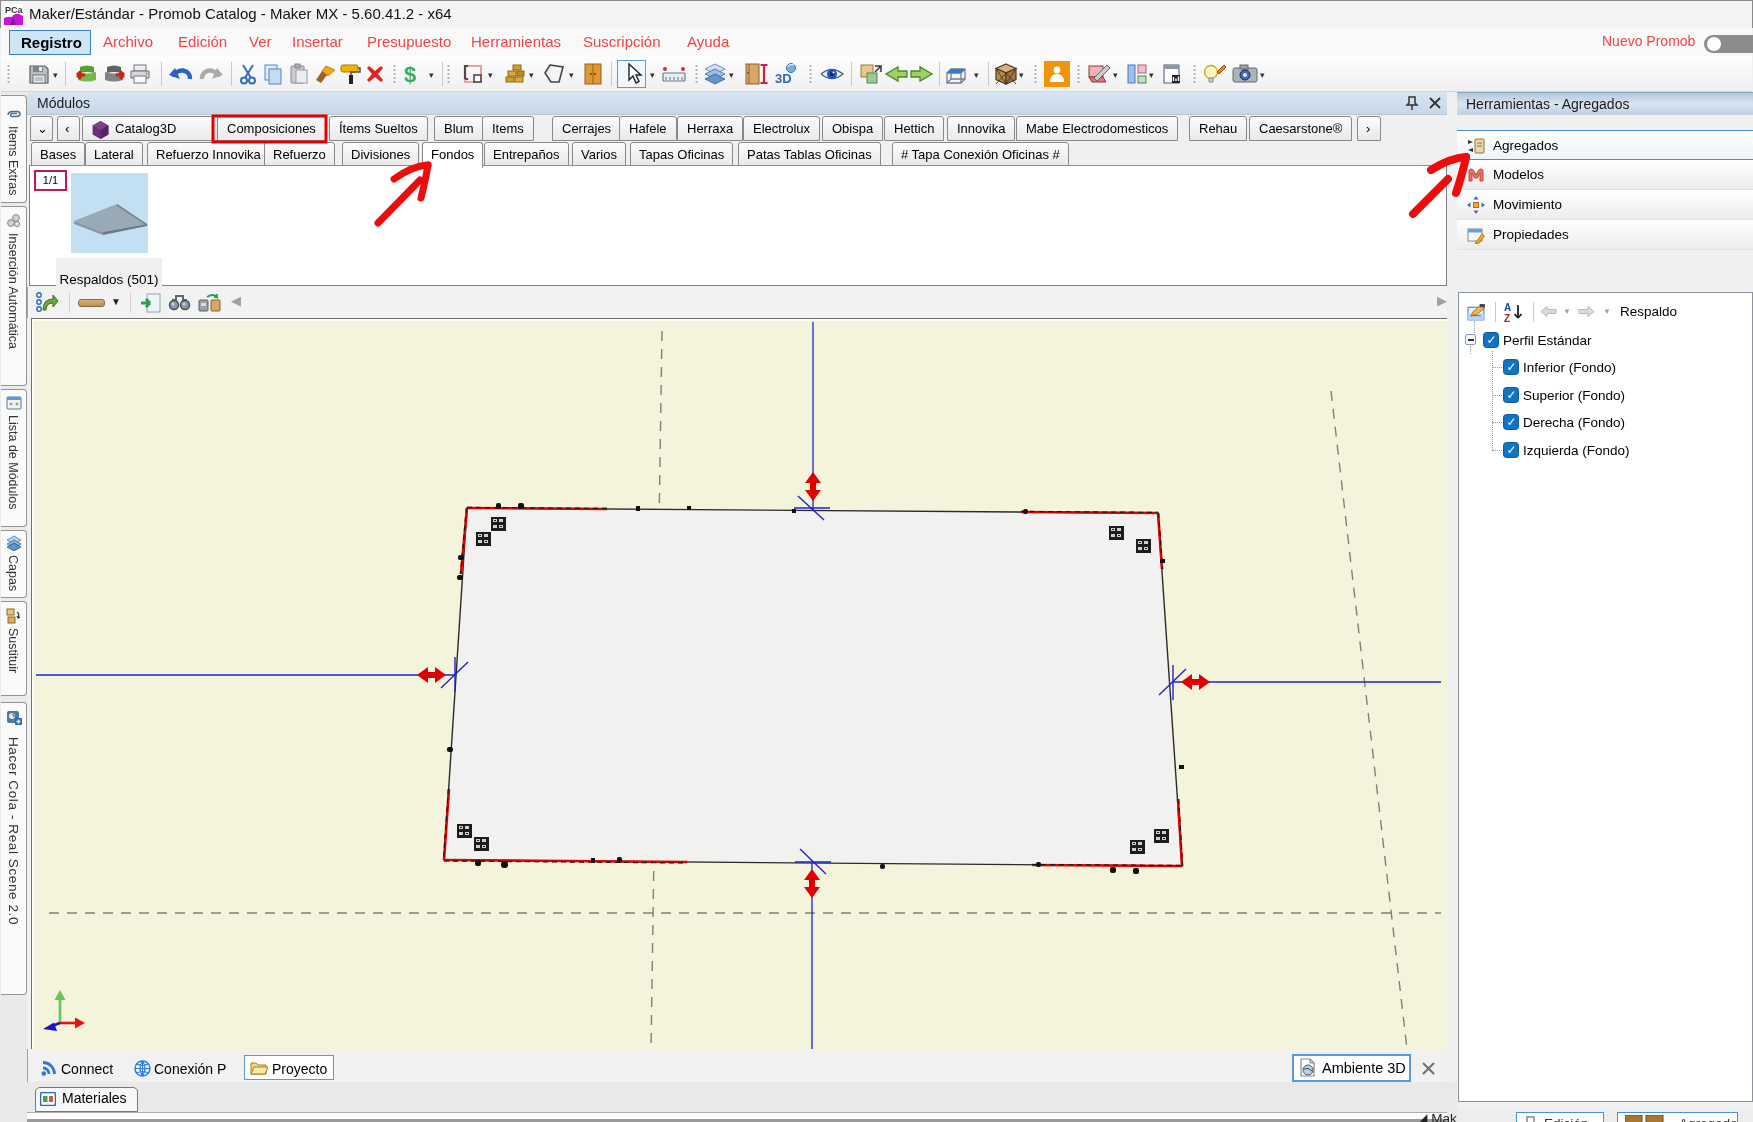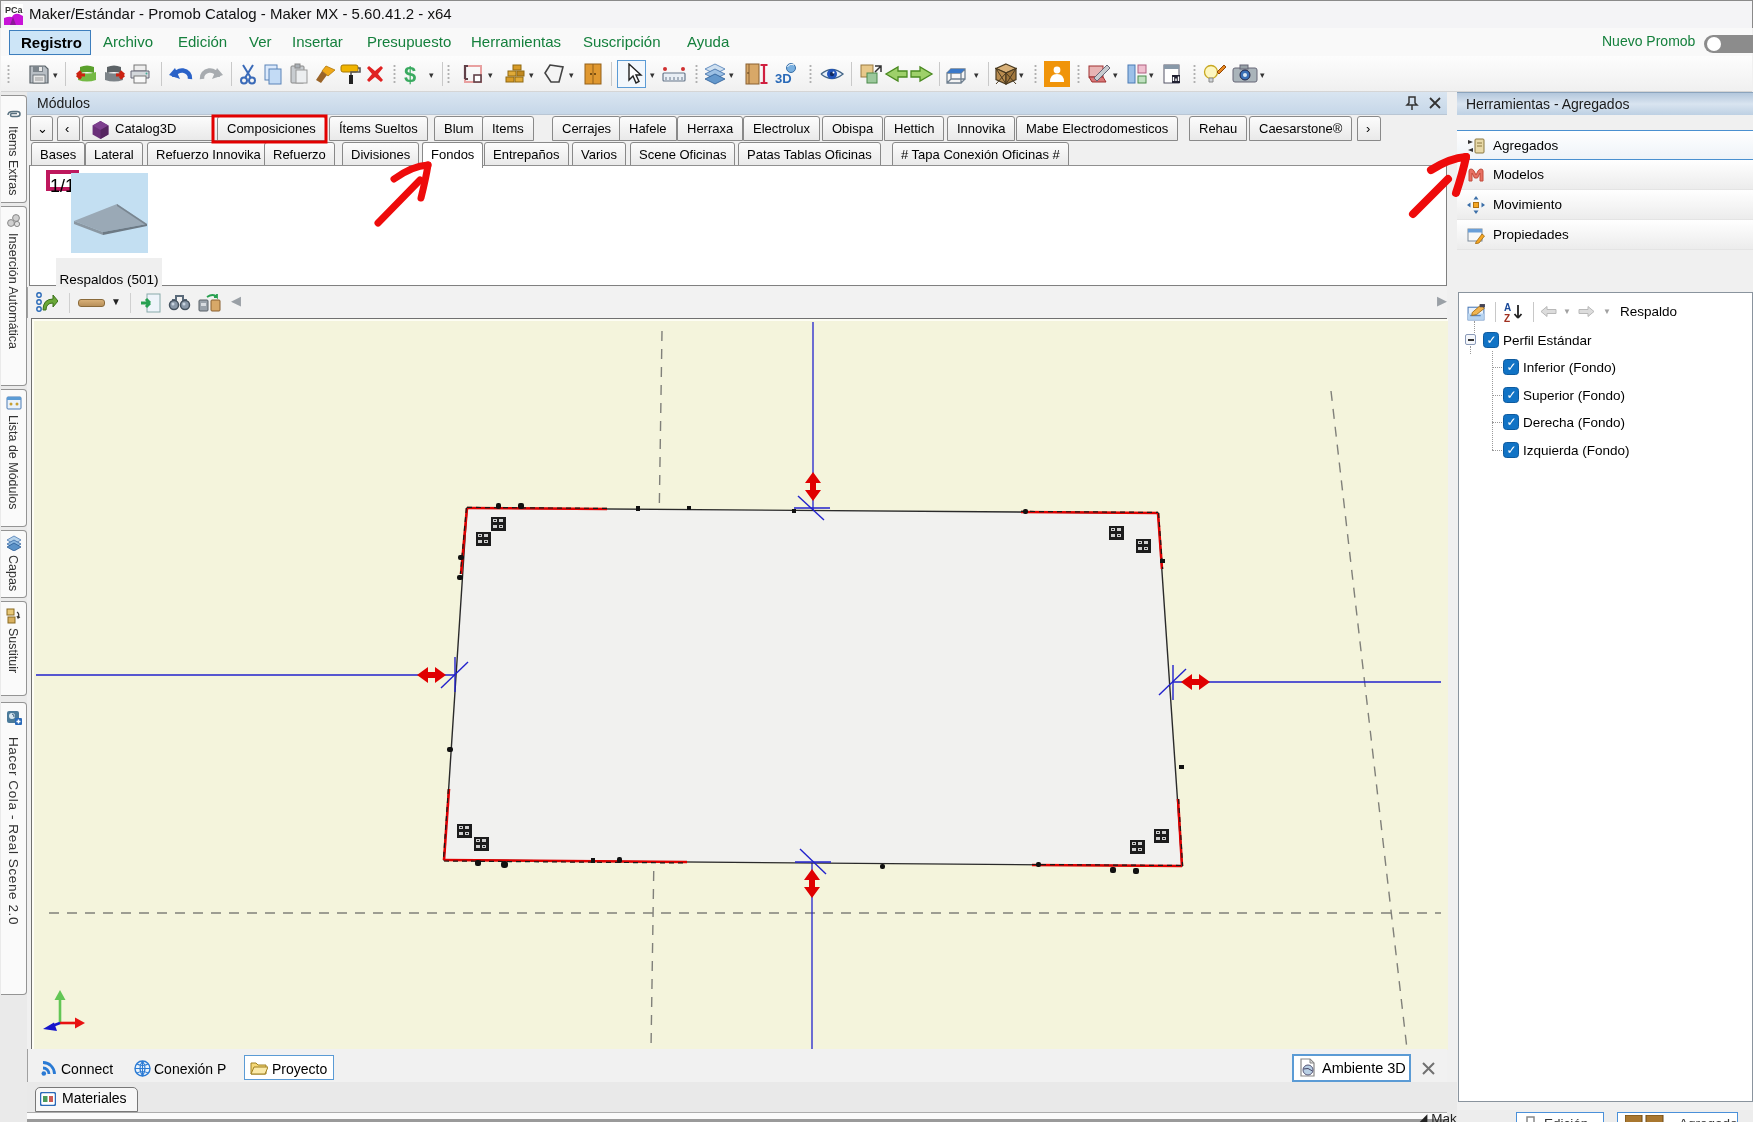--- a/index.html
+++ b/index.html
@@ -7,21 +7,21 @@
 body { font-family:"Liberation Sans", sans-serif; background:#f0f0f0; position:relative; }
 .abs { position:absolute; }
 
 
 #titlebar { left:0; top:0; width:1753px; height:28px; background:#f4f4f6; border-top:1px solid #8a8a8a; border-left:1px solid #8a8a8a; border-right:1px solid #8a8a8a; }
 #appicon { left:4px; top:4px; width:19px; height:21px; }
 #title-text { left:29px; top:5px; font-size:15px; color:#111; white-space:nowrap; }
 
 
 #menubar { left:1px; top:28px; width:1751px; height:28px; background:#f9f9f9; }
-.menuitem { position:absolute; top:5px; font-size:15px; color:#15803d; white-space:nowrap; }
+.menuitem { position:absolute; top:5px; font-size:15px; color:#ef4444; white-space:nowrap; }
 #reg-box { left:8px; top:2px; width:82px; height:25px; background:#cde5f7; border:1px solid #3d7ebd; }
 #reg-box span { position:absolute; left:11px; top:3px; font-weight:bold; font-size:15px; }
 
 
 #toolbar { left:1px; top:56px; width:1751px; height:36px; background:linear-gradient(#fdfdfd,#f0f0f0); border-bottom:1px solid #d5d5d5; }
 .ticon { position:absolute; top:7px; width:22px; height:22px; }
 .tsep { position:absolute; top:6px; width:1px; height:24px; background:#c9c9c9; }
 .tgrip { position:absolute; top:8px; width:3px; height:20px; background-image:radial-gradient(circle,#b0b0b0 1px,transparent 1.2px); background-size:3px 4px; }
 .tdd { position:absolute; top:14px; font-size:9px; color:#333; }
 
@@ -33,21 +33,21 @@
 
 
 #tabrow1 { left:27px; top:115px; width:1420px; height:27px; background:#f0f0f0; }
 #tabrow2 { left:27px; top:142px; width:1420px; height:25px; background:#f0f0f0; }
 .tab { position:absolute; top:1px; height:25px; border:1px solid #898989; border-radius:3px 3px 0 0; background:linear-gradient(#fcfcfc,#e9e9e9); font-size:13px; color:#000; padding:4px 9px 0 9px; white-space:nowrap; }
 .tab2 { position:absolute; top:0px; height:24px; border:1px solid #898989; border-radius:3px 3px 0 0; background:linear-gradient(#fcfcfc,#e9e9e9); font-size:13px; color:#000; padding:4px 8px 0 8px; white-space:nowrap; }
 .tabactive { background:#fff; height:26px; border-bottom:none; z-index:5; }
 
 
 #modarea { left:29px; top:165px; width:1418px; height:121px; background:#fff; border:1px solid #808080; border-top:1px solid #909090; }
-#pagebox { left:16px; top:4px; width:33px; height:21px; background:#fff; border:4px solid #be185d; font-size:18px; text-align:center; padding-top:2px; }
+#pagebox { left:4px; top:4px; width:33px; height:21px; background:#fff; border:2px solid #be185d; font-size:11px; text-align:center; padding-top:2px; }
 #thumb { left:41px; top:7px; width:77px; height:80px; }
 #mlabel { left:26px; top:92px; width:106px; text-align:center; font-size:13.5px; background:#efefef; padding:14px 0; }
 
 
 #minibar { left:27px; top:287px; width:1420px; height:31px; background:#f2f2f2; border-left:1px solid #a0a0a0; }
 
 
 #viewport { left:31px; top:318px; width:1416px; height:731px; border-top:1px solid #707070; border-left:1px solid #707070; background:#F4F4DC; }
 
 
@@ -341,21 +341,21 @@
 
 <div id="tabrow2" class="abs">
   <div class="tab2" style="left:4px;">Bases</div>
   <div class="tab2" style="left:58px;">Lateral</div>
   <div class="tab2" style="left:120px;">Refuerzo Innovika</div>
   <div class="tab2" style="left:237px;">Refuerzo</div>
   <div class="tab2" style="left:315px;">Divisiones</div>
   <div class="tab2 tabactive" style="left:395px;">Fondos</div>
   <div class="tab2" style="left:457px;">Entrepaños</div>
   <div class="tab2" style="left:545px;">Varios</div>
-  <div class="tab2" style="left:603px;">Scene Oficinas</div>
+  <div class="tab2" style="left:603px;">Tapas Oficinas</div>
   <div class="tab2" style="left:711px;">Patas Tablas Oficinas</div>
   <div class="tab2" style="left:865px;"># Tapa Conexión Oficinas #</div>
 </div>
 
 <div id="modarea" class="abs">
   <div id="pagebox" class="abs">1/1</div>
   <svg id="thumb" class="abs" viewBox="0 0 77 80">
     <rect width="77" height="80" fill="#c3dff2"></rect>
     <polygon points="3,48 46,31 76,51 32,59" fill="#9aa9b6"></polygon>
     <polygon points="46,31 76,51 76,53 46,33" fill="#798691"></polygon>

